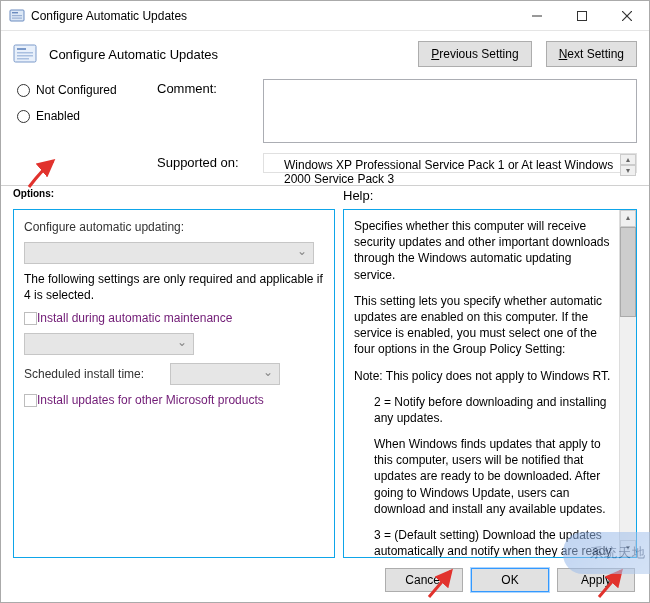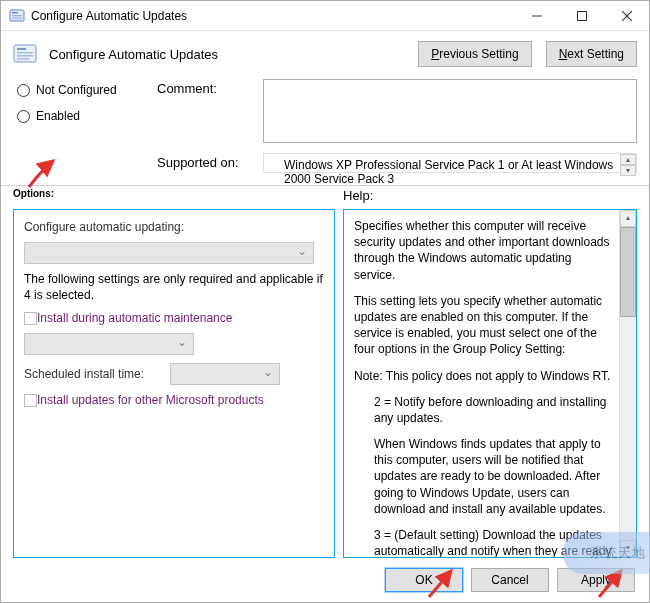--- a/index.html
+++ b/index.html
@@ -186,22 +186,22 @@
         <div class="scr-btn">▴</div>
         <div class="thumb"></div>
         <div class="track"></div>
         <div class="scr-btn">▾</div>
       </div>
     </div>
 
   </div>
 
   <div class="footer">
+    <button class="btn">Cancel</button>
     <button class="btn primary">OK</button>
-    <button class="btn">Cancel</button>
     <button class="btn">Apply</button>
   </div>
 
   <div class="arrow" style="left:22px; top:152px;">
     <svg viewBox="0 0 40 40">
         <defs>
           <marker id="ah1" markerWidth="6" markerHeight="6" refX="5" refY="3" orient="auto">
             <path d="M0,0 L6,3 L0,6 Z" fill="#e1322d"></path>
           </marker>
         </defs>

